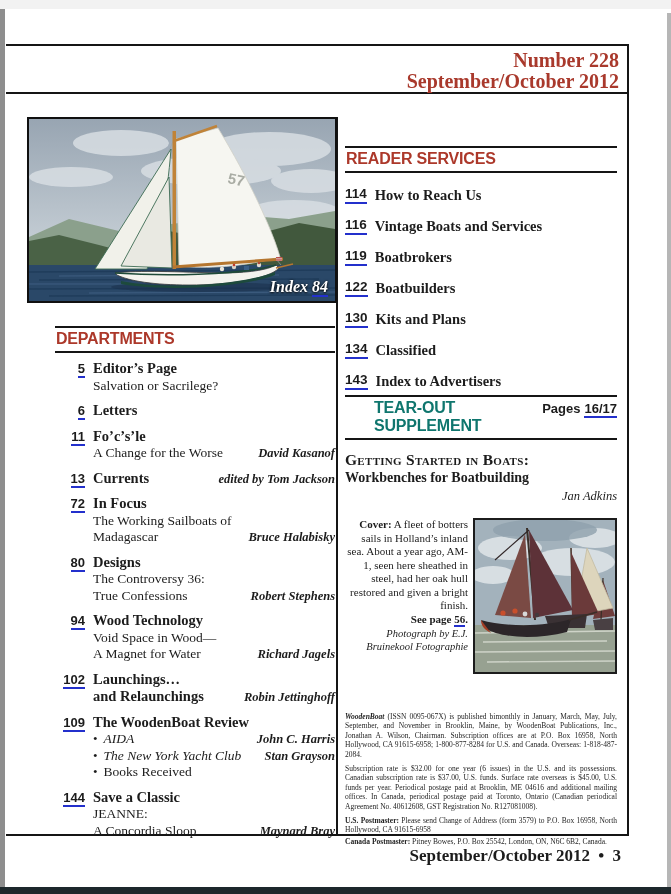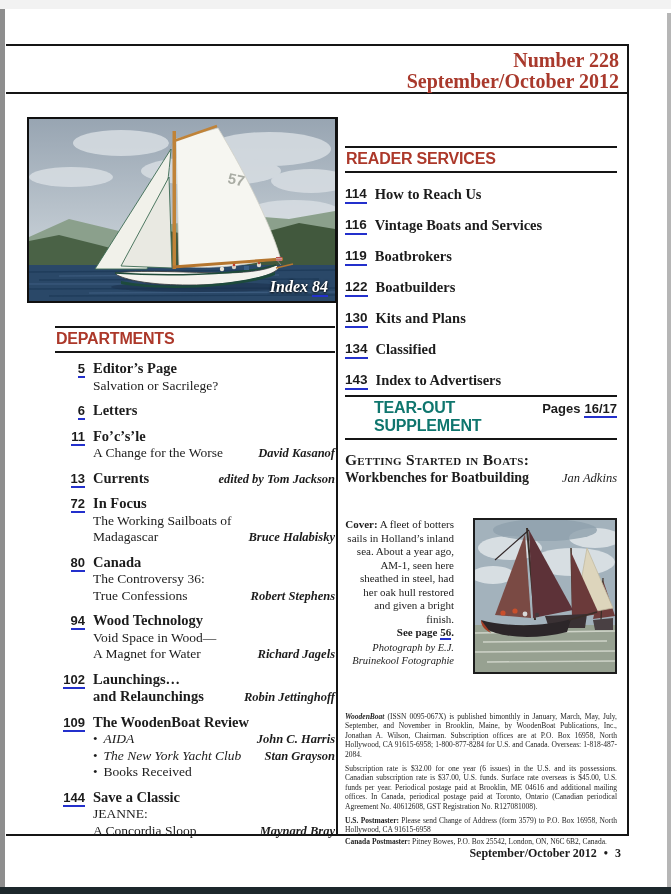--- a/index.html
+++ b/index.html
@@ -41,53 +41,53 @@
   .u{border-bottom:2px solid #2330cc;}
   .dtitle{font-weight:bold;font-size:14.5px;}
   .dsub{font-size:13.5px;}
   .dauthor{margin-left:auto;font-style:italic;font-size:12.5px;padding-left:6px;white-space:nowrap;font-weight:bold;}
   .bullet{margin-right:6px;font-size:13px;}
   .it{font-style:italic;}
 
   
   #reader-services{position:absolute;left:345px;top:146px;width:272px;}
   #rs-list{margin-top:12px;}
-  .rs-row{display:flex;align-items:center;margin-bottom:12px;line-height:17px;}
+  .rs-row{display:flex;align-items:flex-end;margin-bottom:12px;line-height:17px;}
   .rs-num{font-family:"Liberation Sans",sans-serif;font-weight:bold;font-size:13.5px;margin-right:8px;}
   .rs-title{font-weight:bold;font-size:14.5px;}
 
   
   #supplement{position:absolute;left:345px;top:395px;width:272px;}
   .supp-head{border-top:2px solid #151515;border-bottom:2px solid #151515;padding:2px 0 3px 1px;
     display:flex;align-items:baseline;}
   .supp-title{font-family:"Liberation Sans",sans-serif;font-weight:bold;font-size:16px;
     letter-spacing:-0.2px;color:#0f766e;margin-left:28px;}
   .supp-pages-label{font-family:"Liberation Sans",sans-serif;font-weight:bold;font-size:13px;margin-left:7px;}
   .supp-pages{font-family:"Liberation Sans",sans-serif;font-weight:bold;font-size:13px;margin-left:4px;}
   .gsib{margin-top:11px;}
   .gsib-series{font-variant:small-caps;font-weight:bold;font-size:15.5px;letter-spacing:.3px;line-height:18px;}
-  .gsib-row{display:flex;align-items:baseline;line-height:18px;}
+  .gsib-row{display:flex;align-items:baseline;line-height:18px;flex-direction:column;}
   .gsib-article{font-weight:bold;font-size:14px;}
   .gsib-author{margin-left:auto;font-style:italic;font-size:12.5px;white-space:nowrap;}
 
   
   #cover{position:absolute;left:345px;top:518px;width:272px;display:flex;}
-  .cover-text{flex:1;text-align:right;font-size:11px;line-height:13.5px;padding-right:19px;}
+  .cover-text{flex:1;text-align:right;font-size:11px;line-height:13.5px;padding-right:5px;}
   .cover-label,.see-page{font-weight:bold;}
   .credit{font-style:italic;font-size:10.5px;line-height:13px;margin-top:1px;}
   .cover-thumb{flex:0 0 140px;height:152px;border:2px solid #1c1c1c;}
 
   
   #fineprint{position:absolute;left:345px;top:712px;width:272px;font-size:7.5px;line-height:9.4px;
     text-align:justify;color:#242424;}
   #fineprint p{margin:0 0 5px 0;}
   .fp-lead{font-weight:bold;}
 
   
-  #footer{position:absolute;right:50px;top:846px;font-size:12px;font-weight:bold;}
+  #footer{position:absolute;right:50px;top:846px;font-size:17px;font-weight:bold;}
   #footer span{margin-left:4px;}
 </style>
 </head>
 <body>
 
 <div id="page">
 
   <div class="strip-top"></div>
   <div class="strip-left"></div>
   <div class="strip-right"></div>
@@ -222,21 +222,21 @@
         <div class="drow">
             <span class="dnum"></span>
             <span class="dsub">Madagascar</span>
             <span class="dauthor">Bruce Halabisky</span>
           </div>
       </div>
 
       <div class="dept-item">
         <div class="drow">
             <span class="dnum"><span class="u">80</span></span>
-            <span class="dtitle">Canada</span>
+            <span class="dtitle">Designs</span>
           </div>
         <div class="drow">
             <span class="dnum"></span>
             <span class="dsub">The Controversy 36:</span>
           </div>
         <div class="drow">
             <span class="dnum"></span>
             <span class="dsub">True Confessions</span>
             <span class="dauthor">Robert Stephens</span>
           </div>

